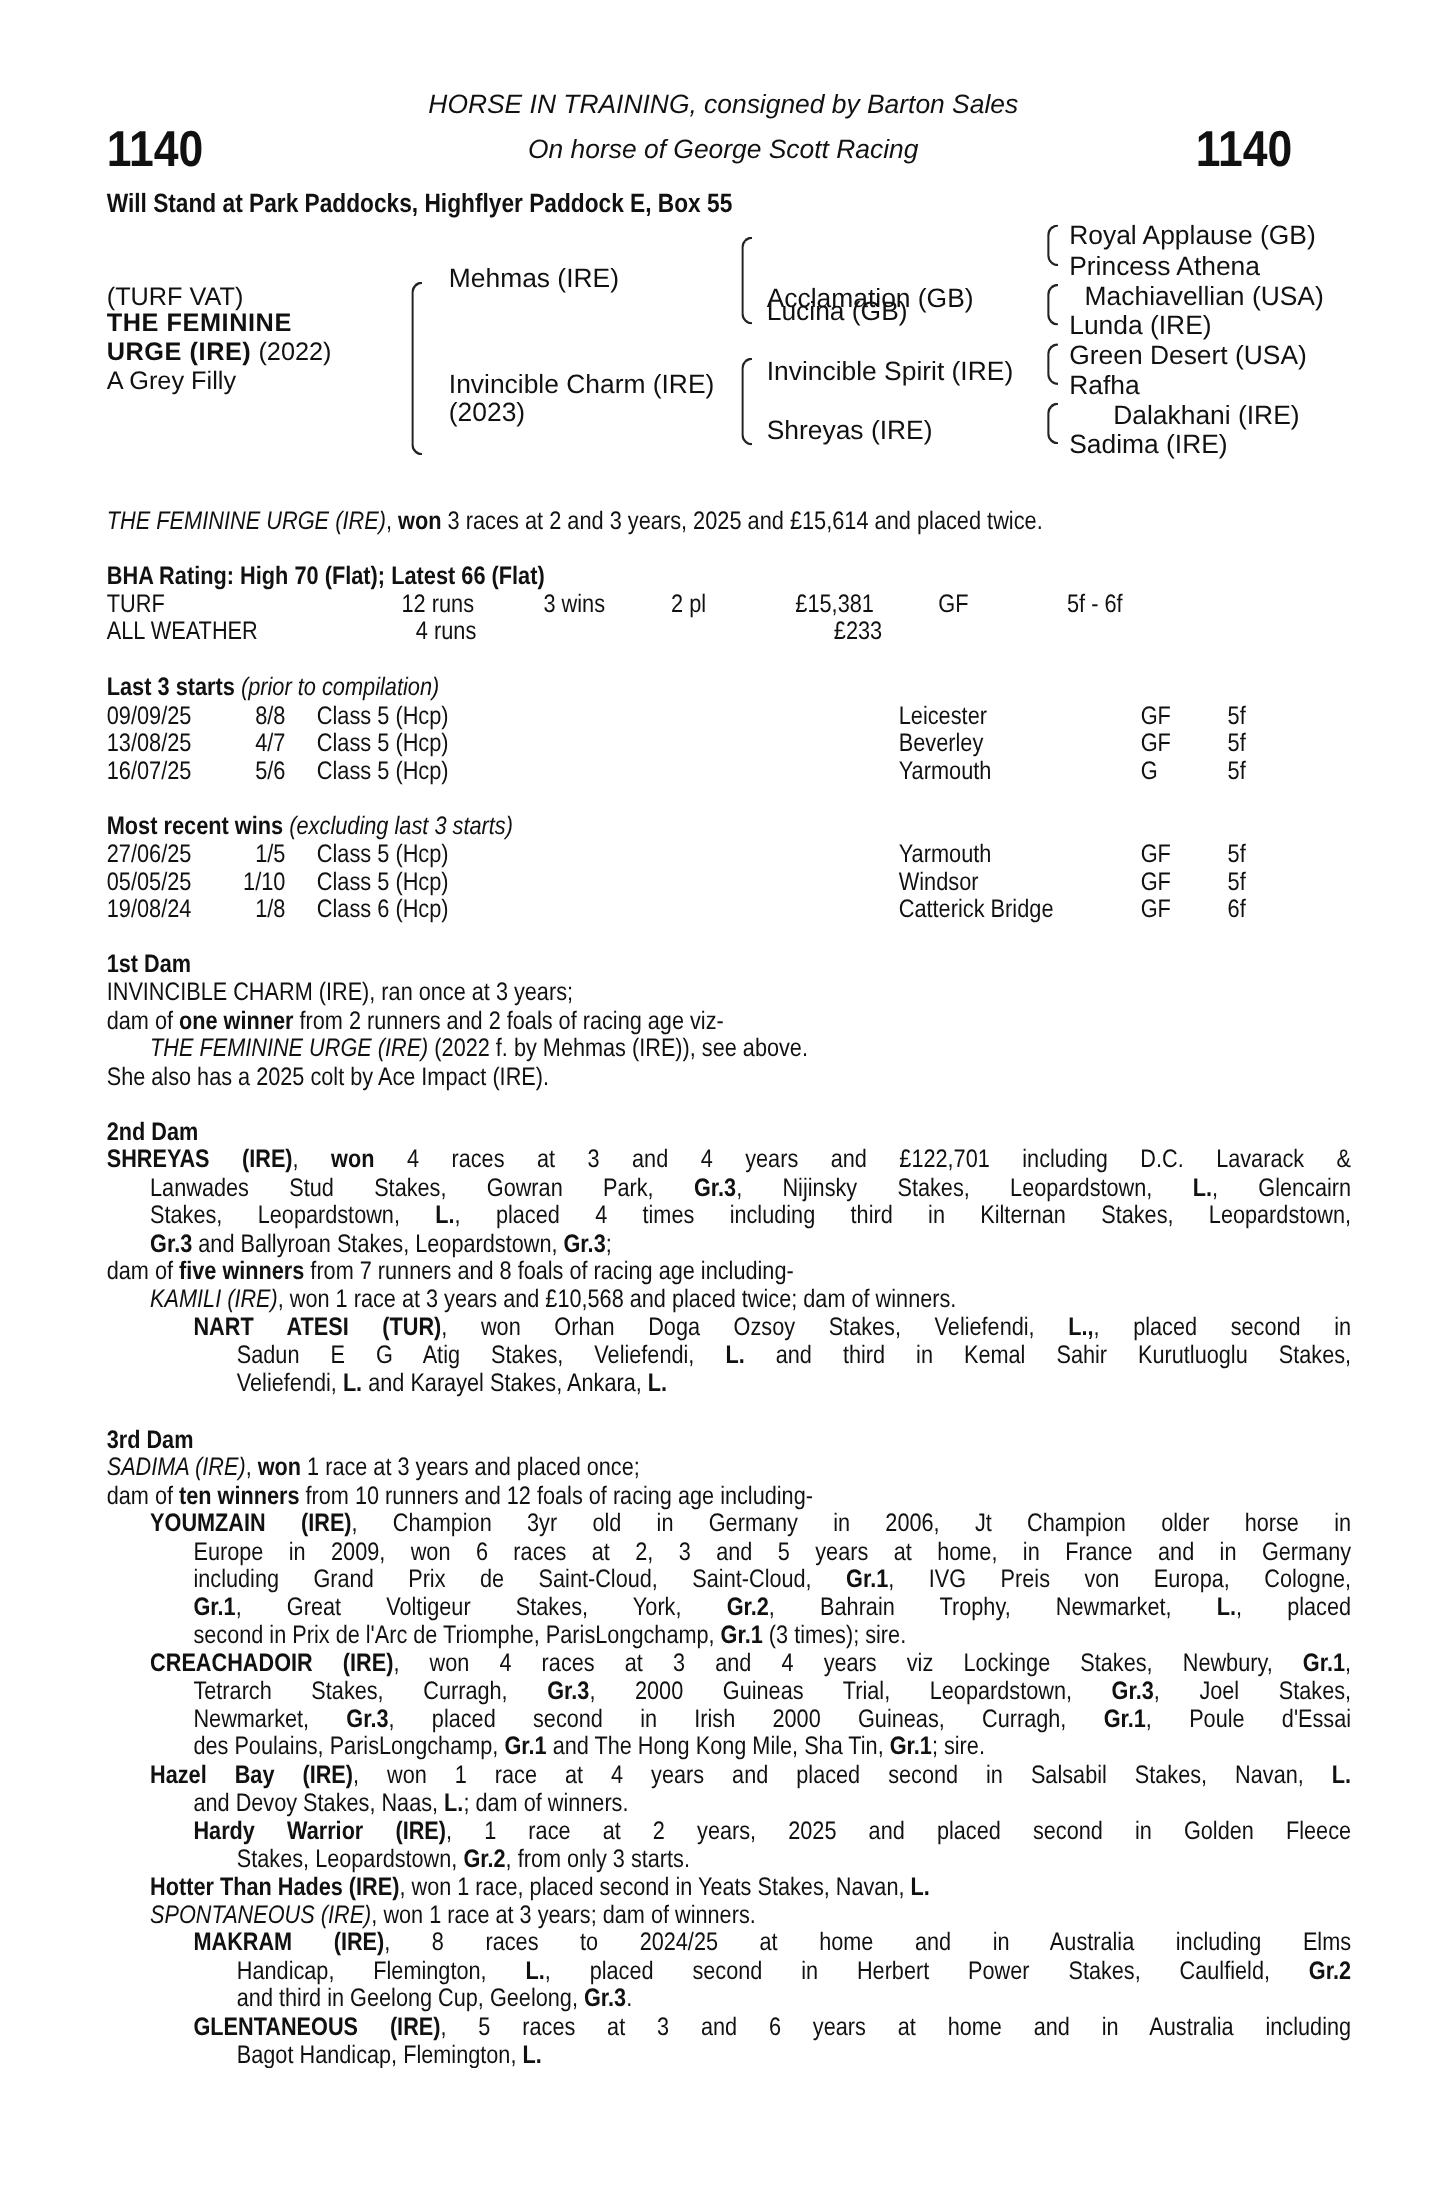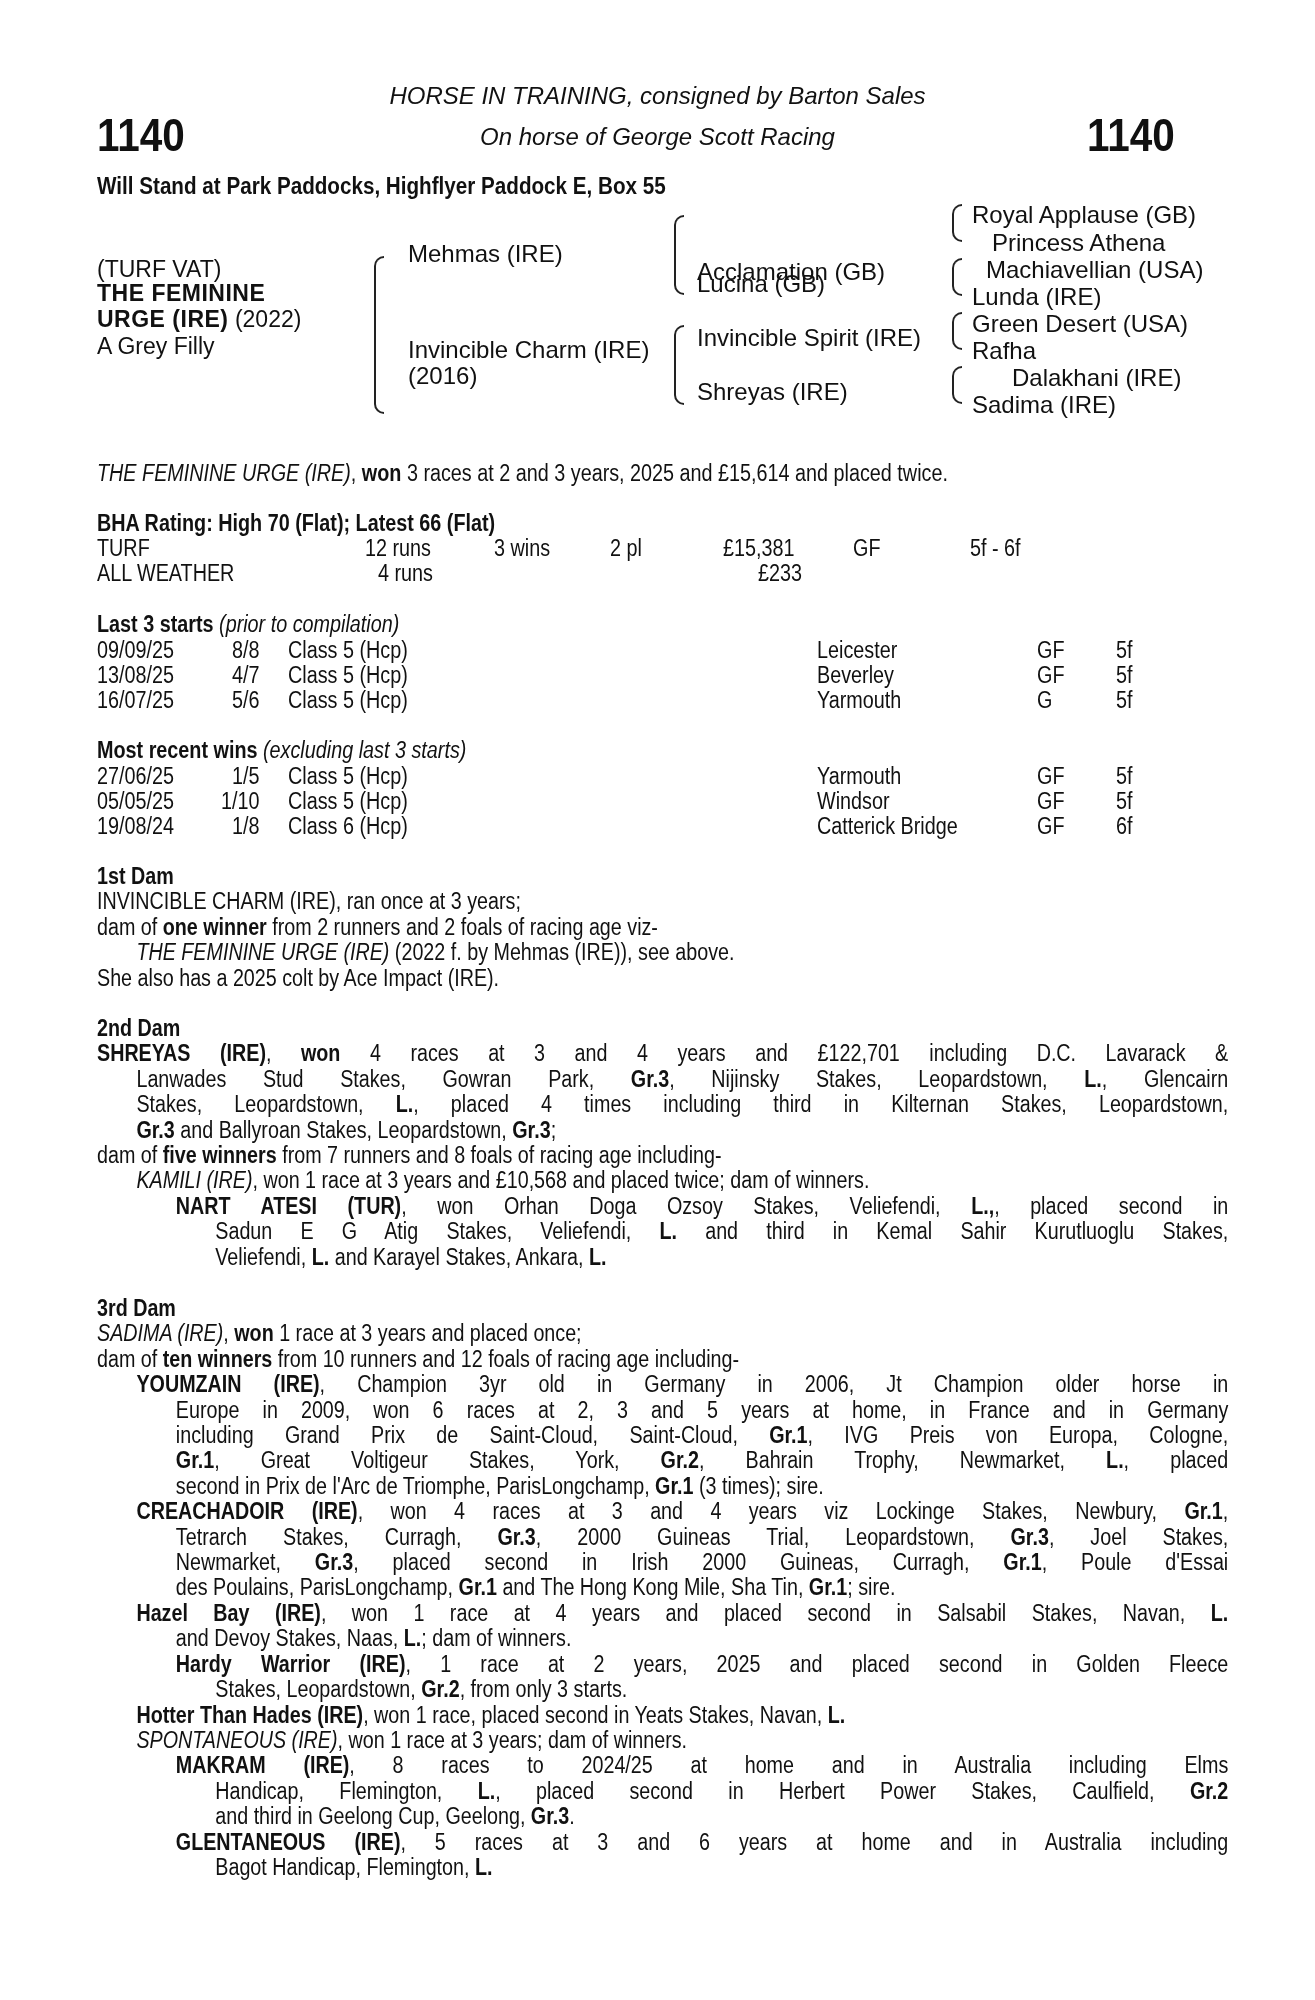--- a/index.html
+++ b/index.html
@@ -43,29 +43,29 @@
 <div class="brace" style="left:374px; top:256px; height:154px;"></div>
 <div class="brace" style="left:674px; top:215px; height:76px;"></div>
 <div class="brace" style="left:674px; top:325px; height:76px;"></div>
 <div class="brace" style="left:952px; top:204px; height:34px;"></div>
 <div class="brace" style="left:952px; top:258px; height:34px;"></div>
 <div class="brace" style="left:952px; top:312px; height:34px;"></div>
 <div class="brace" style="left:952px; top:366px; height:34px;"></div>
 
 <div class="abs ped" style="left:408px; top:240px;">Mehmas (IRE)</div>
 <div class="abs ped" style="left:408px; top:336px;">Invincible Charm (IRE)</div>
-<div class="abs ped" style="left:408px; top:362px;">(2016)</div>
+<div class="abs ped" style="left:408px; top:362px;">(2023)</div>
 
 <div class="abs ped" style="left:697px; top:216px;margin-top:42px;">Acclamation (GB)</div>
 <div class="abs ped" style="left:697px; top:270px;">Lucina (GB)</div>
 <div class="abs ped" style="left:697px; top:324px;">Invincible Spirit (IRE)</div>
 <div class="abs ped" style="left:697px; top:378px;">Shreyas (IRE)</div>
 
 <div class="abs ped" style="left:972px; top:201px;">Royal Applause (GB)</div>
-<div class="abs ped" style="left:992px; top:229px;">Princess Athena</div>
+<div class="abs ped" style="left:972px; top:229px;">Princess Athena</div>
 <div class="abs ped" style="left:972px; top:256px;margin-left:14px;">Machiavellian (USA)</div>
 <div class="abs ped" style="left:972px; top:283px;">Lunda (IRE)</div>
 <div class="abs ped" style="left:972px; top:310px;">Green Desert (USA)</div>
 <div class="abs ped" style="left:972px; top:337px;">Rafha</div>
 <div class="abs ped" style="left:1012px; top:364px;">Dalakhani (IRE)</div>
 <div class="abs ped" style="left:972px; top:391px;">Sadima (IRE)</div>
 
 <div class="row" style="left:97px; top:460px;"><span class="it">THE FEMININE URGE (IRE)</span>, <span class="b">won</span> <span>3 races at 2 and 3 years, 2025 and £15,614 and placed twice.</span></div>
 
 <div class="row hd" style="left:97px; top:510px;">BHA Rating: High 70 (Flat); Latest 66 (Flat)</div>

